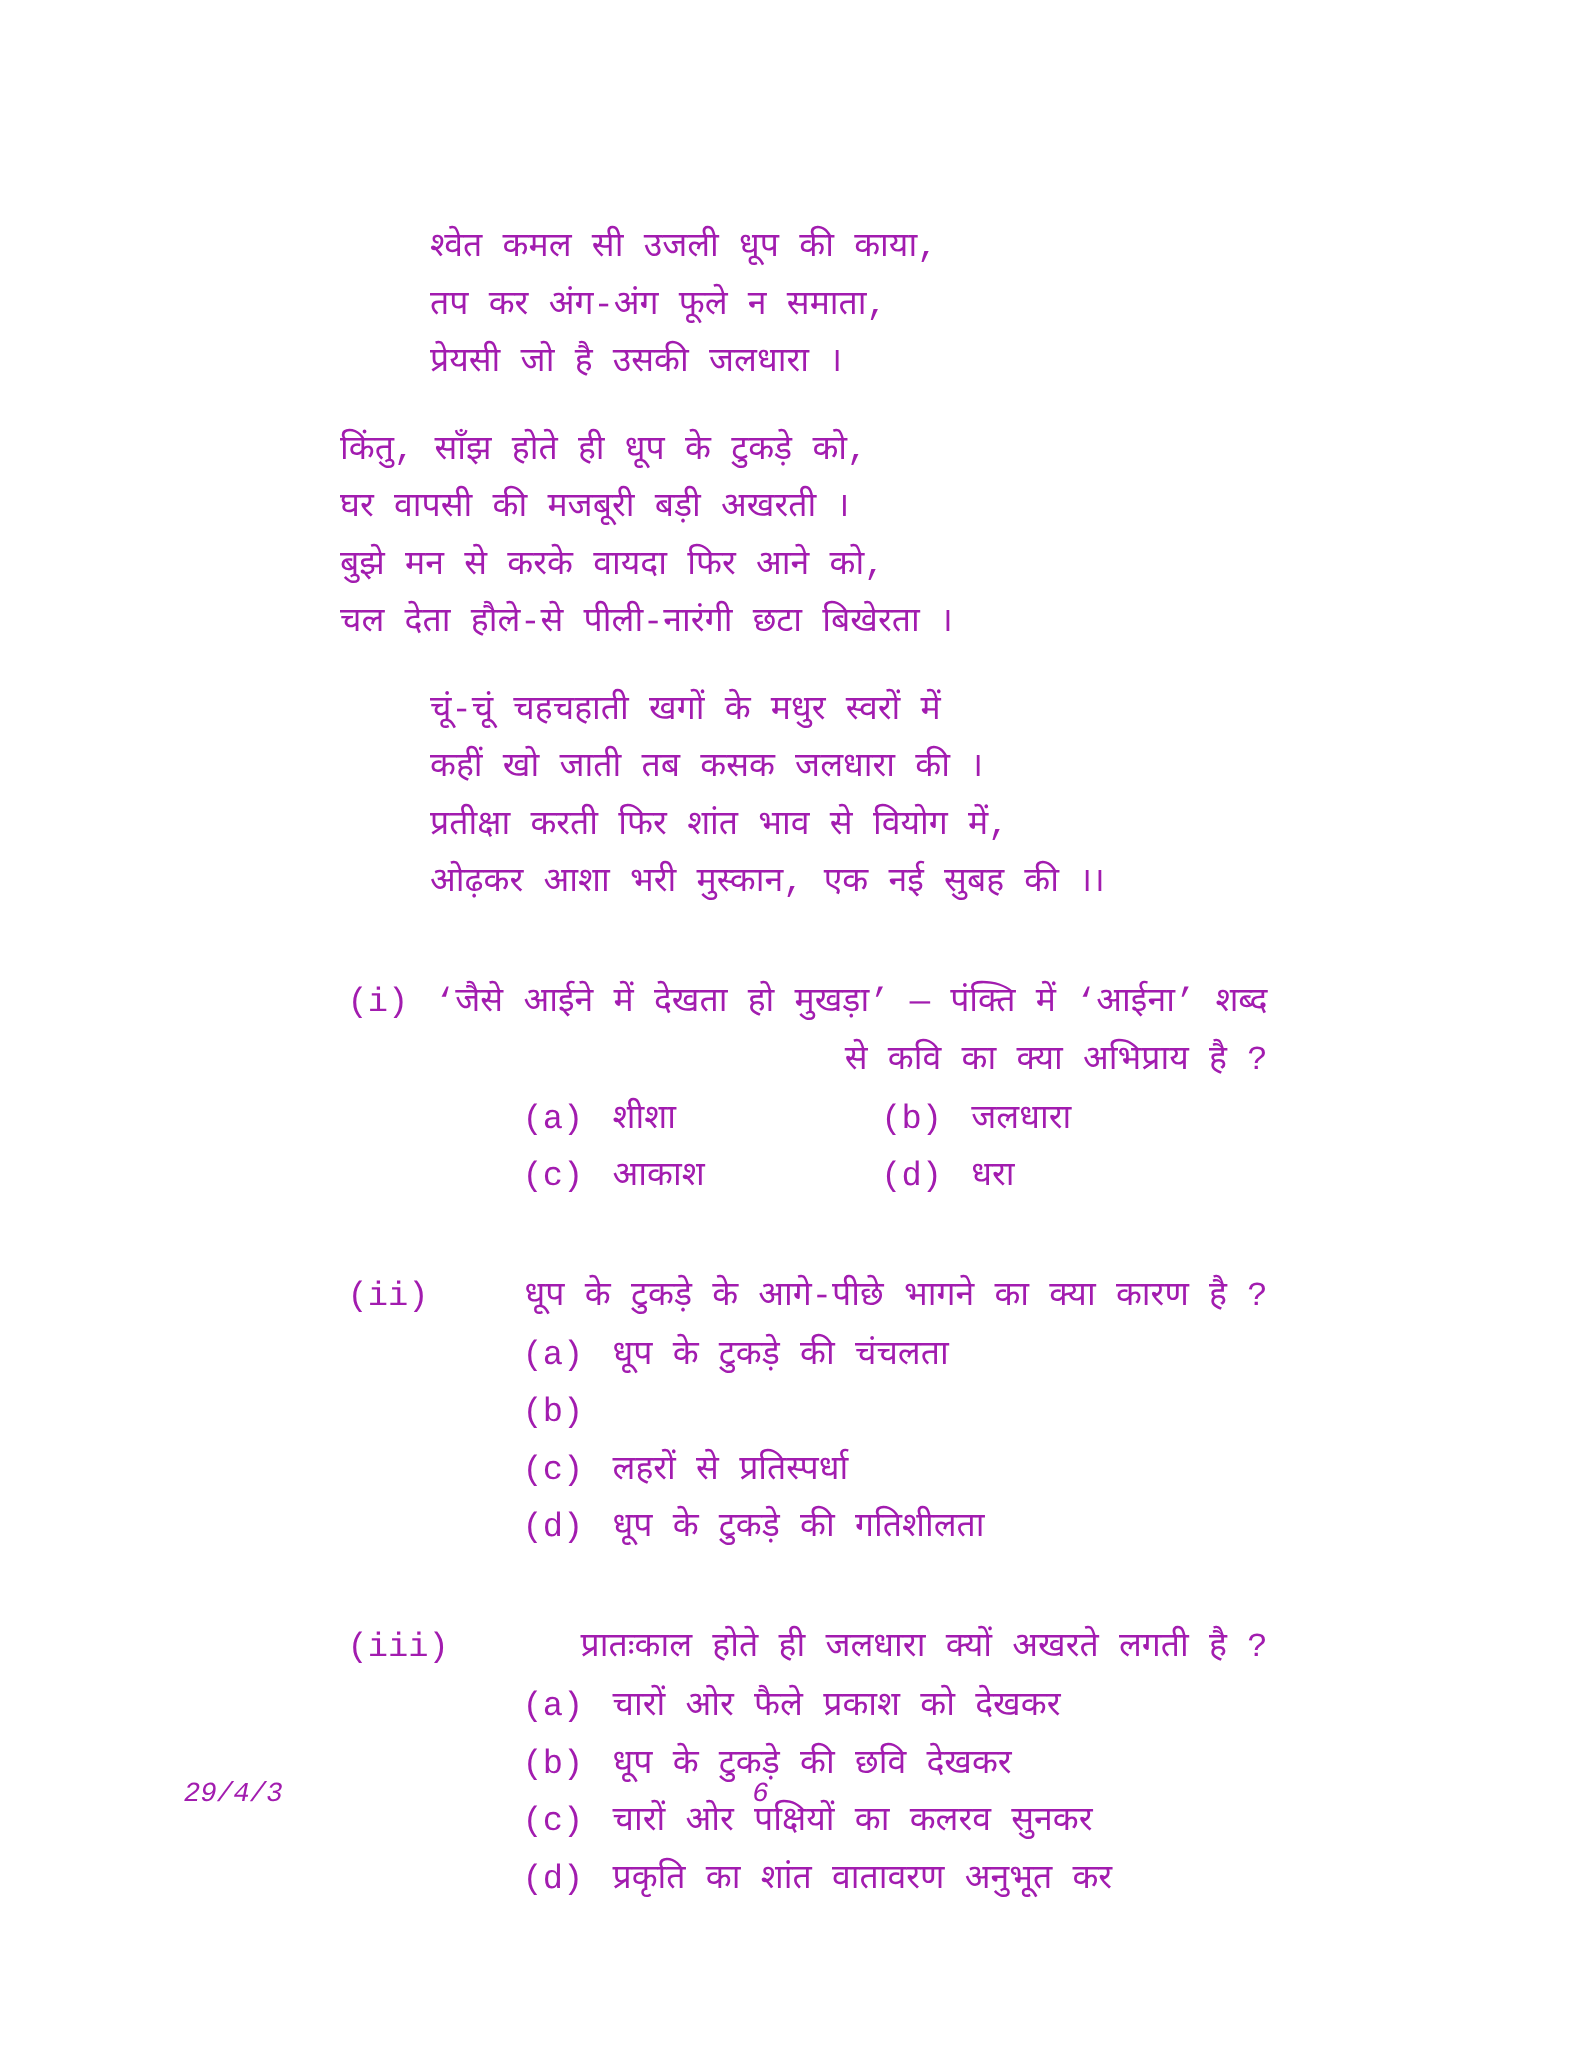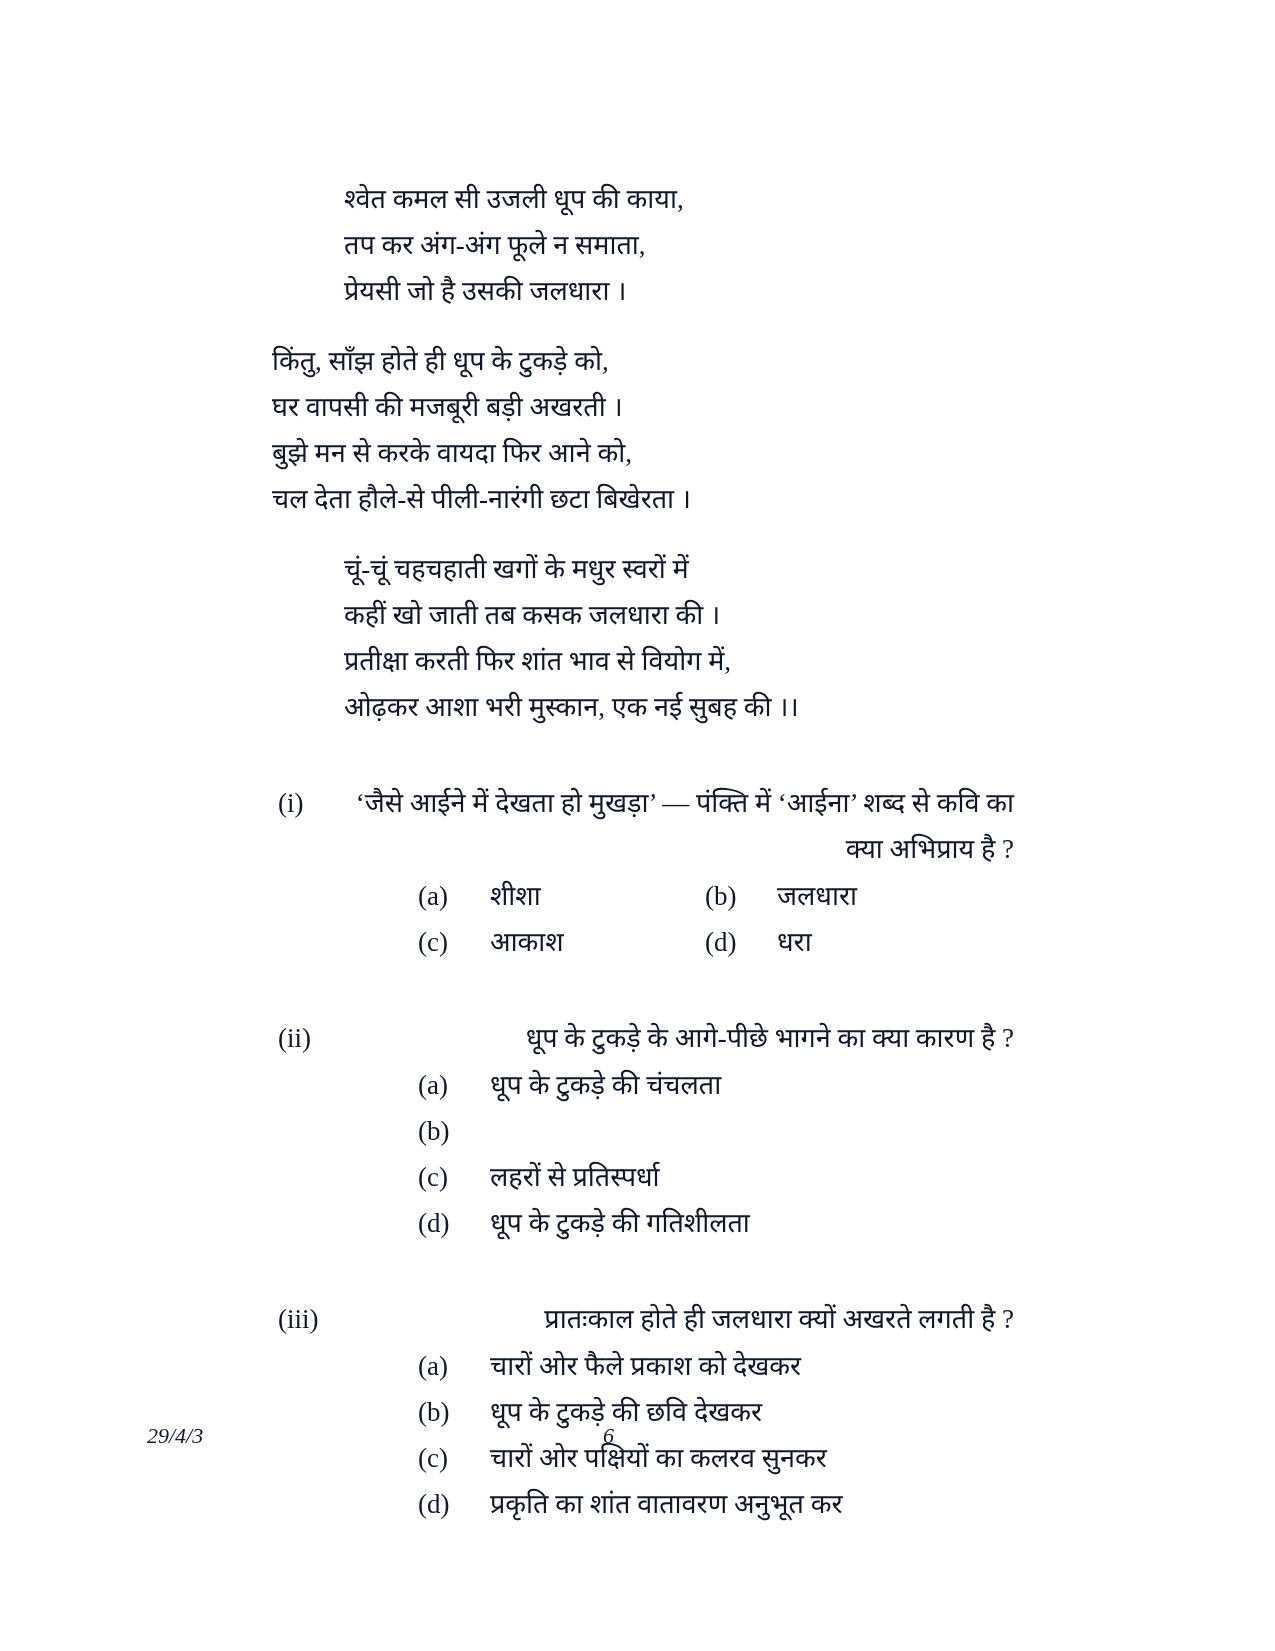--- a/index.html
+++ b/index.html
@@ -3,22 +3,22 @@
 <meta charset="utf-8">
 <style>
   * { margin: 0; padding: 0; box-sizing: border-box; }
   html, body { background: #ffffff; }
   .page {
     position: relative;
     width: 1275px;
     height: 1651px;
     margin: 0 auto;
     background: #ffffff;
-    color: #0f172a;
-    font-family: Liberation Serif, serif;
+    color: #a21caf;
+    font-family: Liberation Mono, monospace;
     font-size: 27px;
     line-height: 46px;
   }
   .content {
     position: absolute;
     top: 176px;
     left: 272px;
     width: 748px;
   }
   .poem .stanza { margin-bottom: 24px; }

